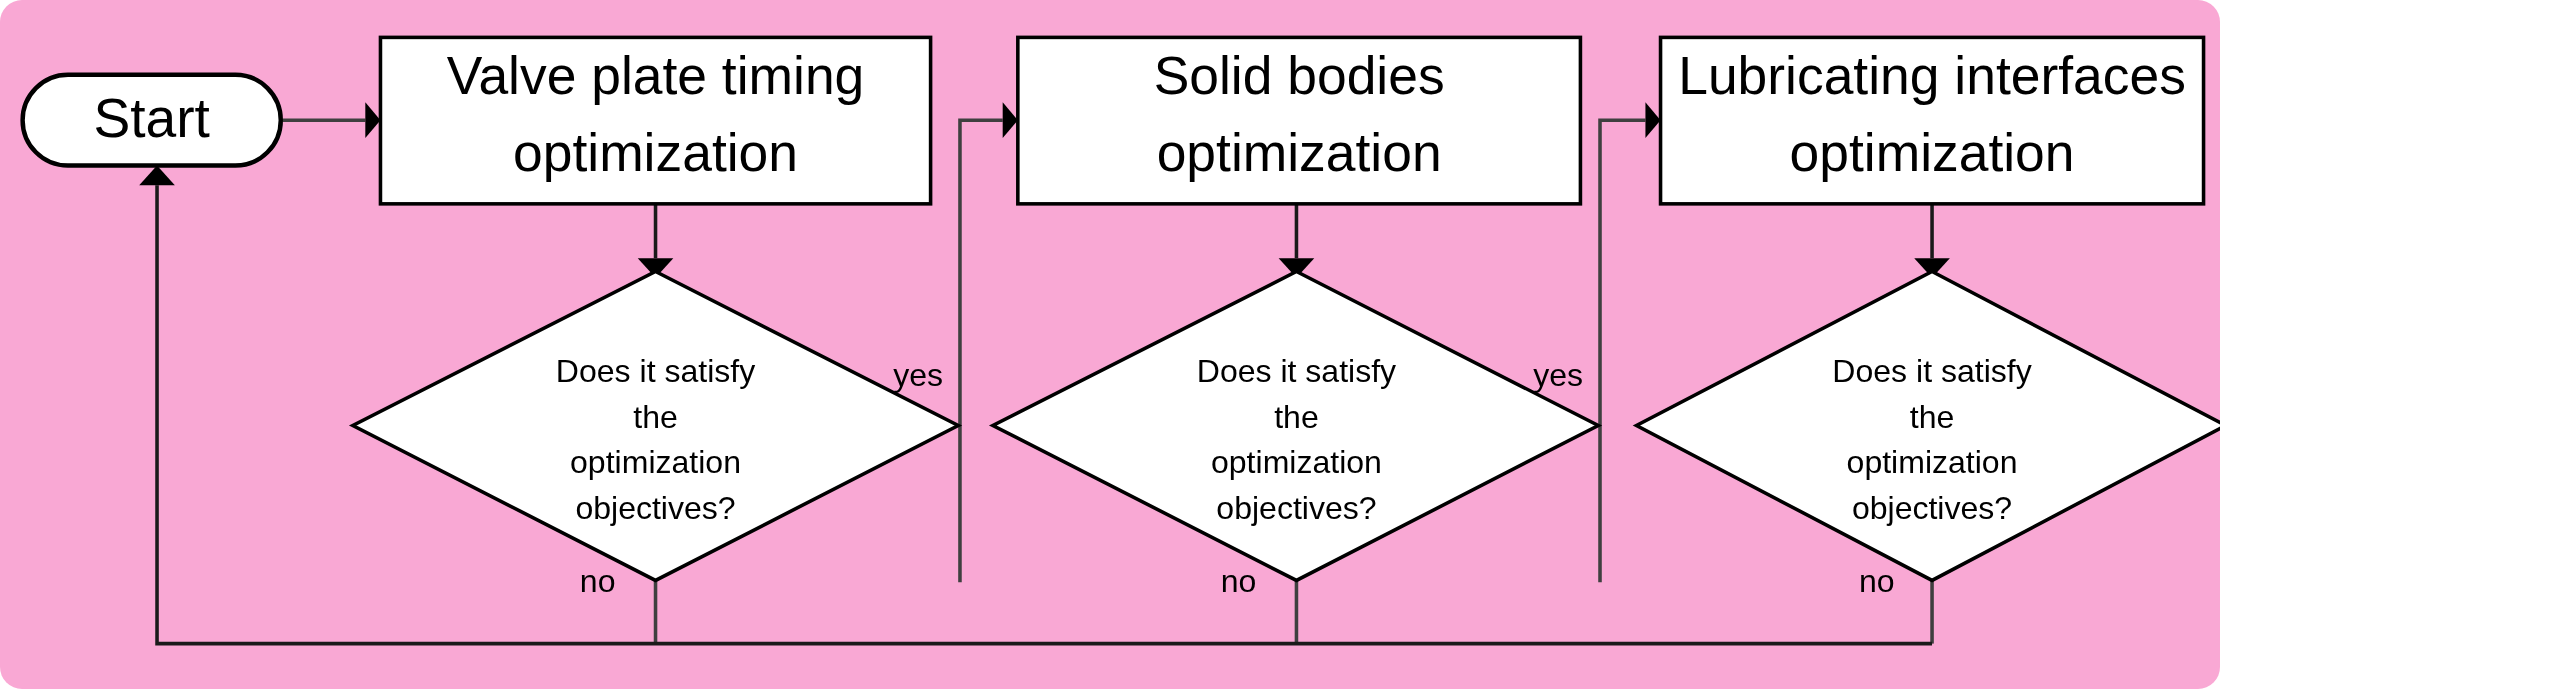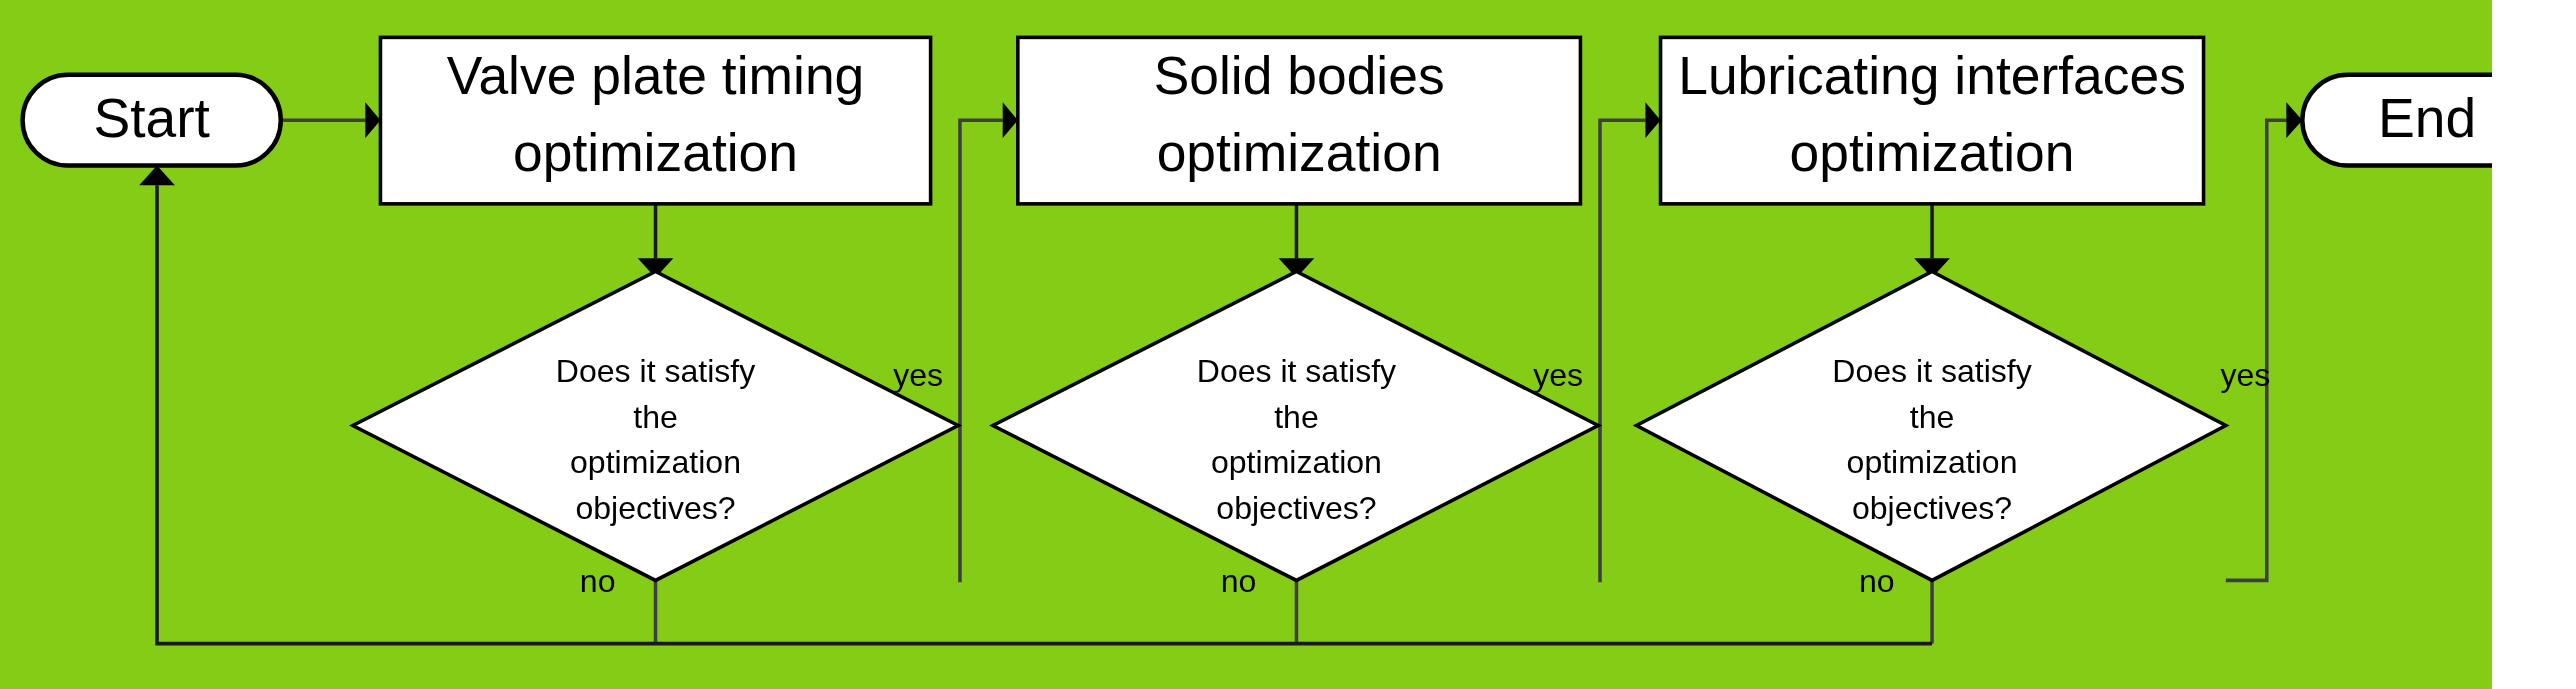--- a/index.html
+++ b/index.html
@@ -2,25 +2,26 @@
 <html style="font-size:14.2px"><head>
 <meta charset="utf-8">
 <style>
   html, body {
     margin: 0;
     padding: 0;
     background: #ffffff;
   }
   #flowchart-root {
     position: relative;
-    width: 2492px;
+    width: 2220px;
     height: 689px;
-    background: #84cc16;
+    background: #f9a8d4;
     font-family: "Liberation Sans", sans-serif;
     overflow: hidden;
+    border-radius: 22px;
   }
   svg.diagram {
     display: block;
     width: 2576px;
     height: 689px;
   }
   .node-shape {
     fill: #ffffff;
     stroke: #000000;
     stroke-width: 4;

